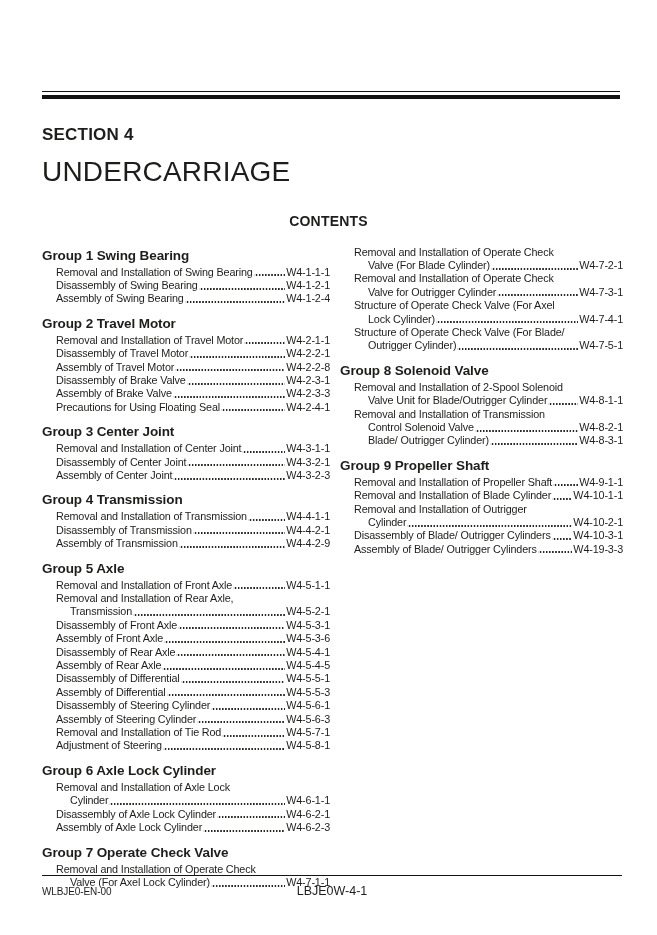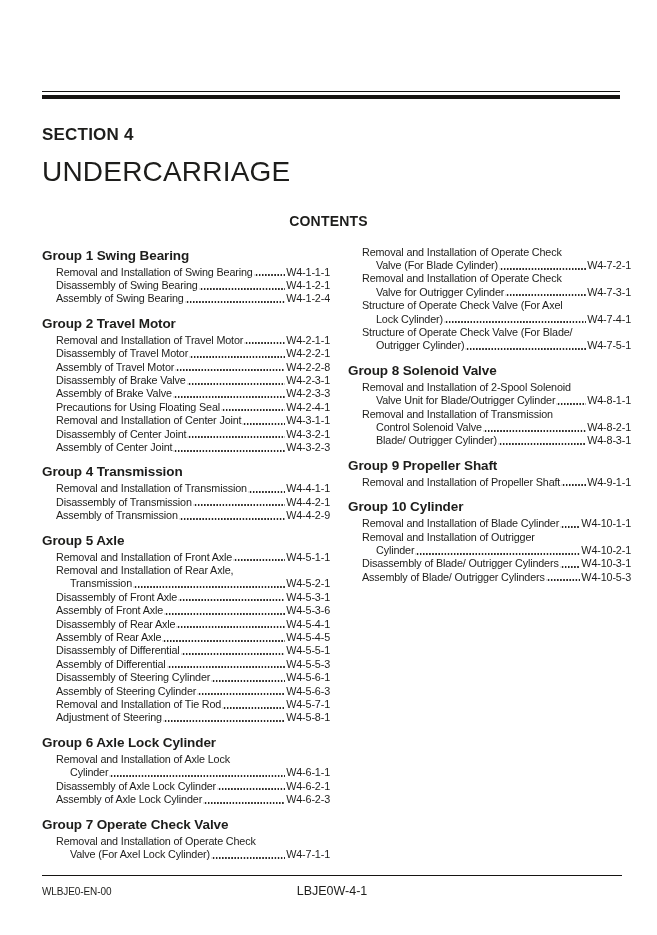--- a/index.html
+++ b/index.html
@@ -37,21 +37,21 @@
   .contents-heading {
     margin-top: 25px;
     text-align: center;
     font-size: 14px;
     font-weight: 700;
     letter-spacing: 0.2px;
   }
   .toc {
     display: flex;
     margin: 17px 34px 0 42px;
-    gap: 18px;
+    gap: 10px;
   }
   .toc-col {
     width: 288px;
     flex: 0 0 auto;
   }
   .toc-col.right {
     width: 283px;
   }
   .group-heading {
     font-size: 13.5px;
@@ -178,20 +178,21 @@
         <div class="entry-line">
           <span class="entry-text">Assembly of Brake Valve</span>
           <span class="dots"></span>
           <span class="entry-page">W4-2-3-3</span>
         </div>
         <div class="entry-line">
           <span class="entry-text">Precautions for Using Floating Seal</span>
           <span class="dots"></span>
           <span class="entry-page">W4-2-4-1</span>
         </div>
+        <div class="group-heading">Group 3 Center Joint</div>
         <div class="entry-line">
           <span class="entry-text">Removal and Installation of Center Joint </span>
           <span class="dots"></span>
           <span class="entry-page">W4-3-1-1</span>
         </div>
         <div class="entry-line">
           <span class="entry-text">Disassembly of Center Joint  </span>
           <span class="dots"></span>
           <span class="entry-page">W4-3-2-1</span>
         </div>
@@ -363,21 +364,20 @@
           <span class="entry-text">Blade/ Outrigger Cylinder)</span>
           <span class="dots"></span>
           <span class="entry-page">W4-8-3-1</span>
         </div>
         <div class="group-heading">Group 9 Propeller Shaft</div>
         <div class="entry-line">
           <span class="entry-text">Removal and Installation of Propeller Shaft</span>
           <span class="dots"></span>
           <span class="entry-page">W4-9-1-1</span>
         </div>
-        <div class="group-heading">Group 10 Cylinder</div>
         <div class="entry-line">
           <span class="entry-text">Removal and Installation of Blade Cylinder </span>
           <span class="dots"></span>
           <span class="entry-page">W4-10-1-1</span>
         </div>
         <div class="entry-line">
           <span class="entry-text">Removal and Installation of Outrigger</span>
         </div>
         <div class="entry-line cont">
           <span class="entry-text">Cylinder</span>
@@ -385,21 +385,21 @@
           <span class="entry-page">W4-10-2-1</span>
         </div>
         <div class="entry-line">
           <span class="entry-text">Disassembly of Blade/ Outrigger Cylinders</span>
           <span class="dots"></span>
           <span class="entry-page">W4-10-3-1</span>
         </div>
         <div class="entry-line">
           <span class="entry-text">Assembly of Blade/ Outrigger Cylinders </span>
           <span class="dots"></span>
-          <span class="entry-page">W4-10-5-3</span>
+          <span class="entry-page">W4-19-3-3</span>
         </div>
       </div>
   </div>
 
   <div class="footer">
     <div class="footer-rule"></div>
     <div class="footer-row">
       <span class="doc-code">WLBJE0-EN-00</span>
       <span class="page-number">LBJE0W-4-1</span>
     </div>

